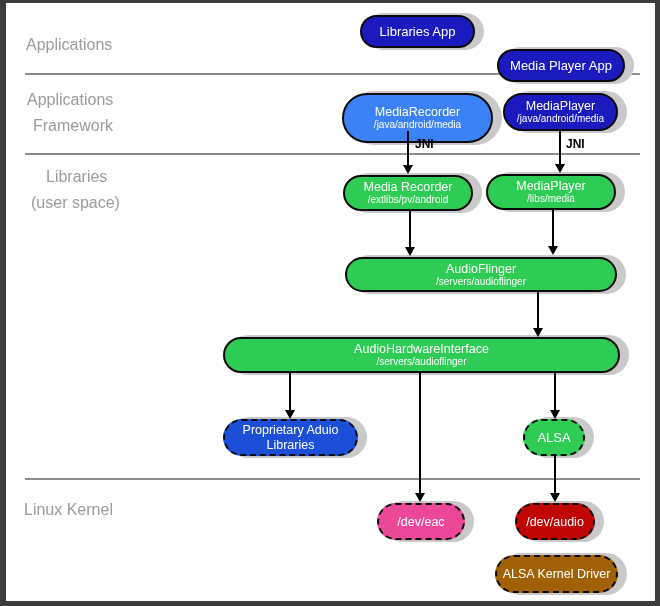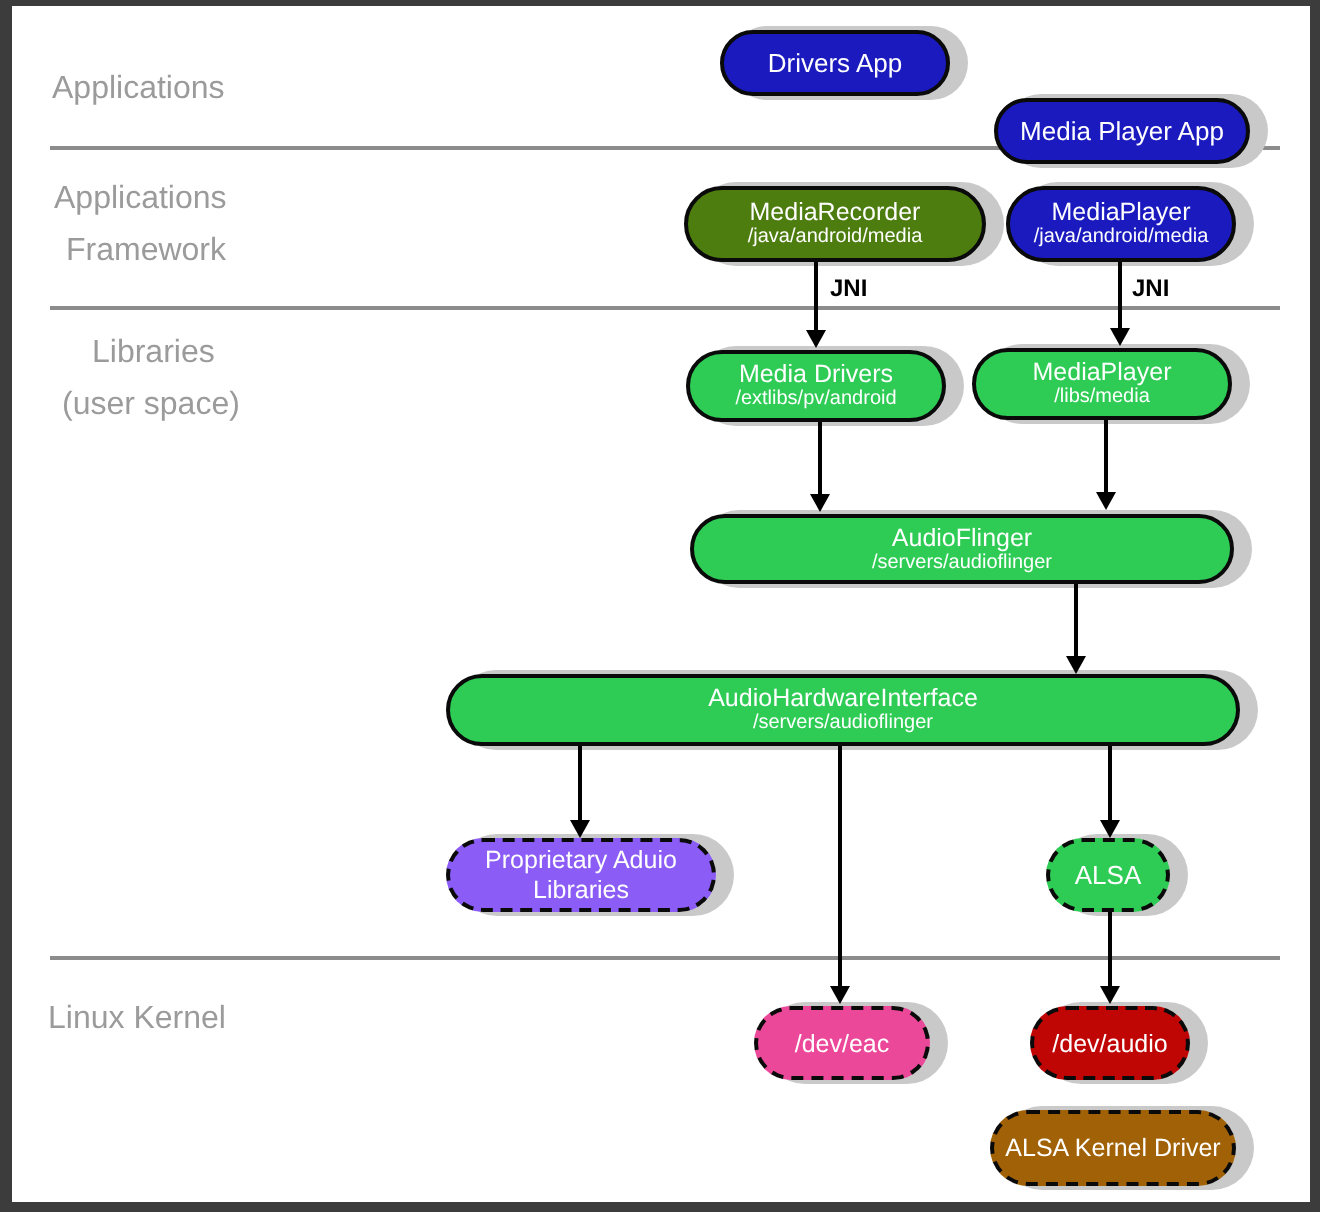--- a/index.html
+++ b/index.html
@@ -49,58 +49,58 @@
   </div>
 
   <div class="layer-label" style="left:31px;top:164px">
     <div style="padding-left:15px">Libraries</div>
     <div>(user space)</div>
   </div>
 
   <div class="layer-label" style="left:24px;top:497px">Linux Kernel</div>
 
   <div class="node" style="left: 360px; top: 15px; width: 115px; height: 33px; background-color: rgb(26, 26, 191);">
-    <div class="title big">Drivers App</div>
+    <div class="title big">Libraries App</div>
   </div>
 
   <div class="node" style="left: 497px; top: 15px; width: 128px; height: 33px; background-color: rgb(26, 26, 191); margin-top: 34px;">
     <div class="title big">Media Player App</div>
   </div>
 
-  <div class="node" style="left: 342px; top: 93px; width: 151px; height: 38px; background-color: #4d7c0f;">
+  <div class="node" style="left: 342px; top: 93px; width: 151px; height: 50px; background-color: #3b82f6;">
     <div class="title">MediaRecorder</div>
     <div class="subtitle">/java/android/media</div>
   </div>
 
   <div class="node" style="left: 503px; top: 93px; width: 115px; height: 38px; background-color: rgb(26, 26, 191);">
     <div class="title">MediaPlayer</div>
     <div class="subtitle">/java/android/media</div>
   </div>
 
   <div class="node" style="left: 343px; top: 175px; width: 130px; height: 36px; background-color: rgb(46, 204, 85);">
-    <div class="title">Media Drivers</div>
+    <div class="title">Media Recorder</div>
     <div class="subtitle">/extlibs/pv/android</div>
   </div>
 
   <div class="node" style="left: 486px; top: 174px; width: 130px; height: 36px; background-color: rgb(46, 204, 85);">
     <div class="title">MediaPlayer</div>
     <div class="subtitle">/libs/media</div>
   </div>
 
   <div class="node" style="left: 345px; top: 257px; width: 272px; height: 35px; background-color: rgb(46, 204, 85);">
     <div class="title">AudioFlinger</div>
     <div class="subtitle">/servers/audioflinger</div>
   </div>
 
   <div class="node" style="left: 223px; top: 337px; width: 397px; height: 36px; background-color: rgb(46, 204, 85);">
     <div class="title">AudioHardwareInterface</div>
     <div class="subtitle">/servers/audioflinger</div>
   </div>
 
-  <div class="node dashed" style="left: 223px; top: 419px; width: 135px; height: 37px; padding: 0px 8px; background-color: #8b5cf6;">
+  <div class="node dashed" style="left: 223px; top: 419px; width: 135px; height: 37px; padding: 0px 8px; background-color: #1d4ed8;">
     <div class="title wrap">Proprietary Aduio Libraries</div>
   </div>
 
   <div class="node dashed" style="left: 523px; top: 419px; width: 62px; height: 37px; background-color: rgb(46, 204, 85);">
     <div class="title big">ALSA</div>
   </div>
 
   <div class="node dashed" style="left: 377px; top: 503px; width: 88px; height: 37px; background-color: #ec4899;">
     <div class="title">/dev/eac</div>
   </div>

